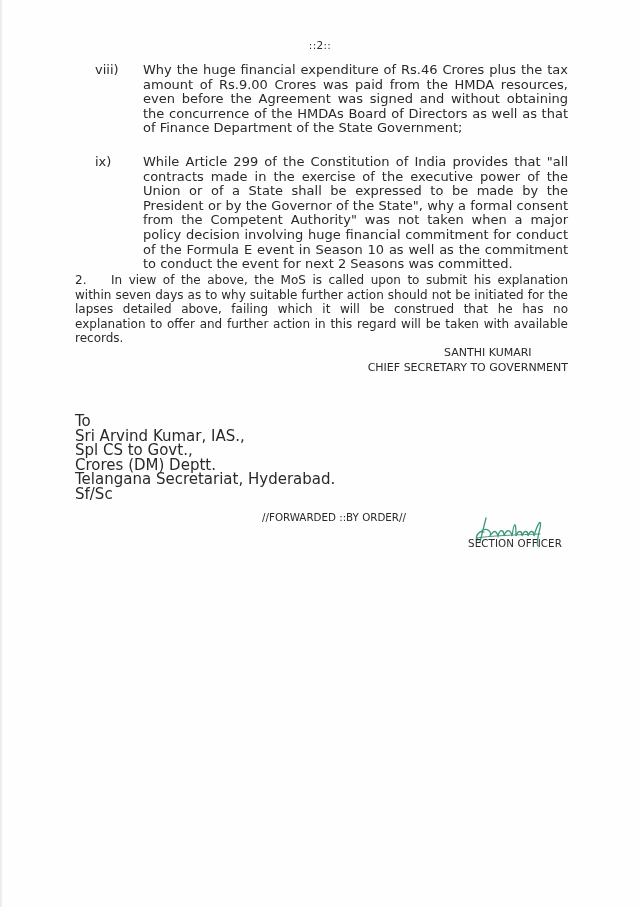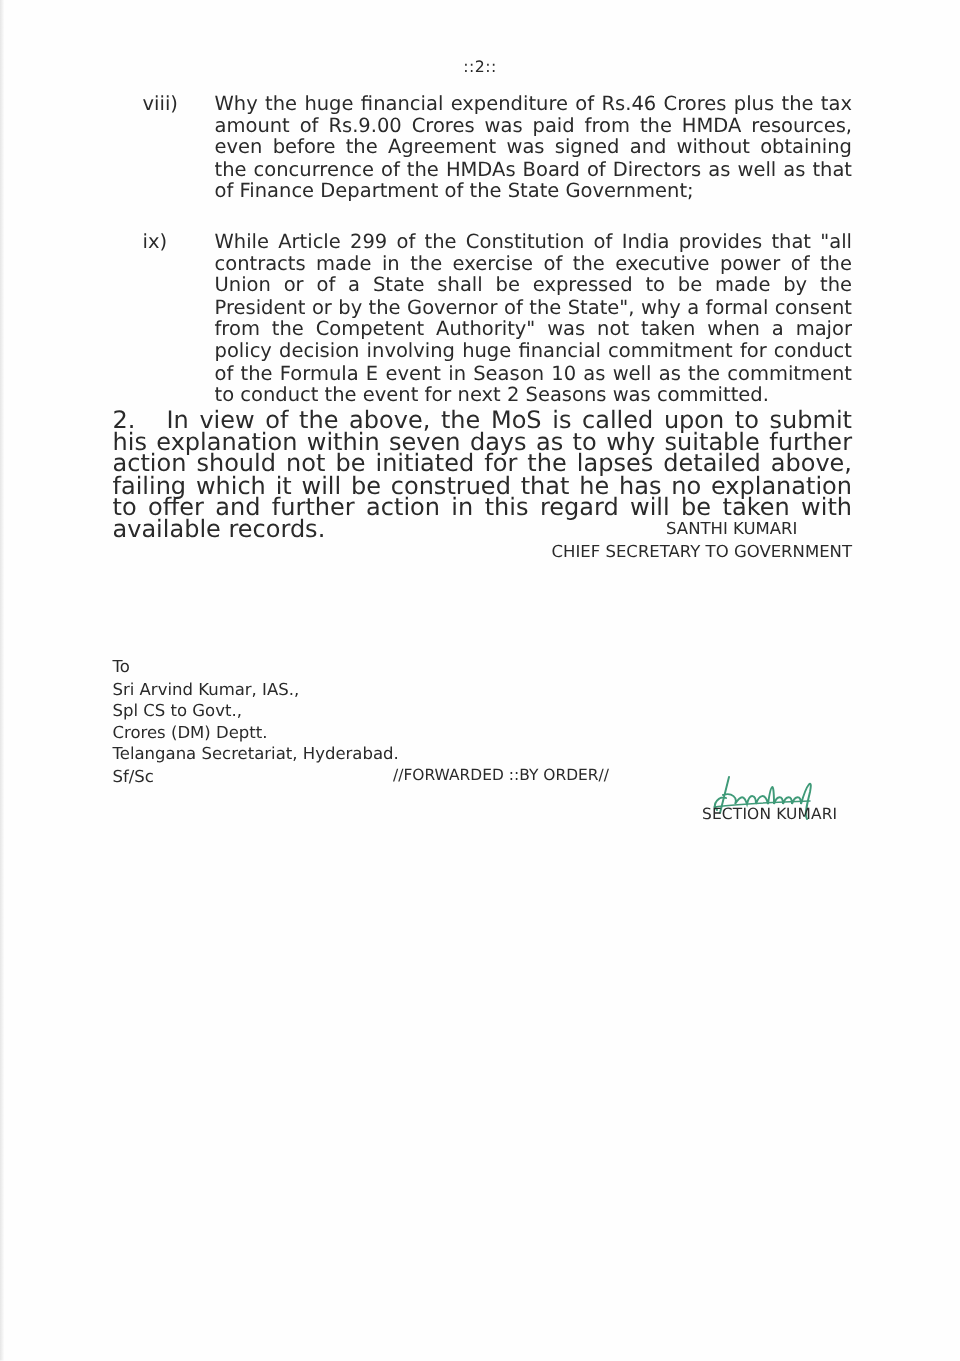--- a/index.html
+++ b/index.html
@@ -7,24 +7,24 @@
     width: 640px; height: 907px; background: #ffffff; position: relative; overflow: hidden;
     font-family: "DejaVu Sans", "Liberation Sans", sans-serif;
     color: #2a2a2a;
   }
   .page { position: absolute; left: 0; top: 0; width: 640px; height: 907px; background: #fefefe; }
   .left-shadow { position: absolute; left: 0; top: 0; width: 3px; height: 907px; background: linear-gradient(to right, #e6e6e6, #fefefe); }
   .pageno { position: absolute; top: 39px; left: 0; width: 640px; text-align: center; font-size: 10.5px; letter-spacing: 0.3px; }
   .item { position: absolute; left: 95px; width: 473px; font-size: 13px; line-height: 14.6px; }
   .item .label { position: absolute; left: 0; top: 0; width: 36px; }
   .item .text { margin-left: 48px; text-align: justify; text-align-last: left; }
-  .para { position: absolute; left: 75px; width: 493px; font-size: 16px; line-height: 14.6px; text-align: justify; }
+  .para { position: absolute; left: 75px; width: 493px; font-size: 12px; line-height: 14.6px; text-align: justify; }
   .para .num { display: inline-block; width: 36px; }
   .sig-block { position: absolute; right: 72px; text-align: center; font-size: 11px; line-height: 14.6px; }
-  .address { position: absolute; left: 75px; top: 414px; font-size: 11px; line-height: 14.6px; margin-top: 24px; }
+  .address { position: absolute; left: 75px; top: 414px; font-size: 15px; line-height: 14.6px; }
   .forwarded { position: absolute; top: 511px; left: 0; width: 640px; text-align: center; font-size: 10.3px; padding-left: 28px; box-sizing: border-box; }
   .so { position: absolute; left: 468px; top: 537px; font-size: 10.3px; letter-spacing: 0.1px; }
   .signature { position: absolute; left: 470px; top: 510px; width: 85px; height: 38px; }
 </style>
 </head>
 <body>
 
 <div class="page">
   <div class="left-shadow"></div>
 
@@ -58,14 +58,14 @@
     <div>Sf/Sc</div>
   </div>
 
   <div class="forwarded">//FORWARDED ::BY ORDER//</div>
 
   <svg class="signature" viewBox="0 0 85 38">
     <path d="M8 30 C 4 26, 10 20, 14 22 M16 8 C 14 16, 12 24, 10 32 M12 20 C 18 18, 22 22, 20 26 C 24 20, 26 20, 28 26 C 30 18, 34 20, 34 26 C 36 20, 40 18, 42 26 C 44 12, 46 10, 46 26 C 48 20, 52 20, 52 26 C 54 20, 58 20, 58 26 C 60 20, 64 20, 64 26 C 68 12, 72 8, 70 18 C 68 26, 66 34, 68 36" fill="none" stroke="#3f9a78" stroke-width="1.3" stroke-linecap="round"></path>
     <path d="M6 28 C 20 26, 40 25, 70 24" fill="none" stroke="#3f9a78" stroke-width="1" stroke-linecap="round"></path>
   </svg>
 
-  <div class="so">SECTION KUMARI</div>
+  <div class="so">SECTION OFFICER</div>
 </div>
 
 </body></html>

